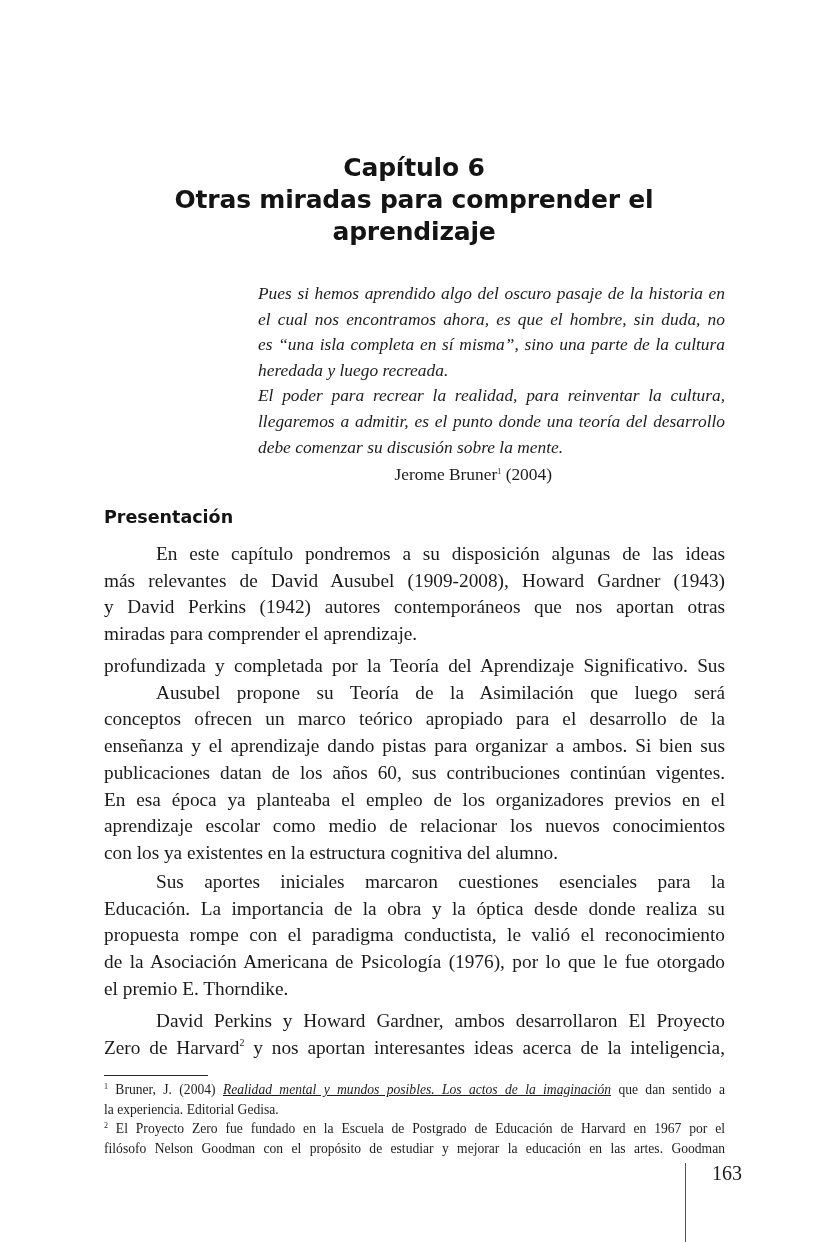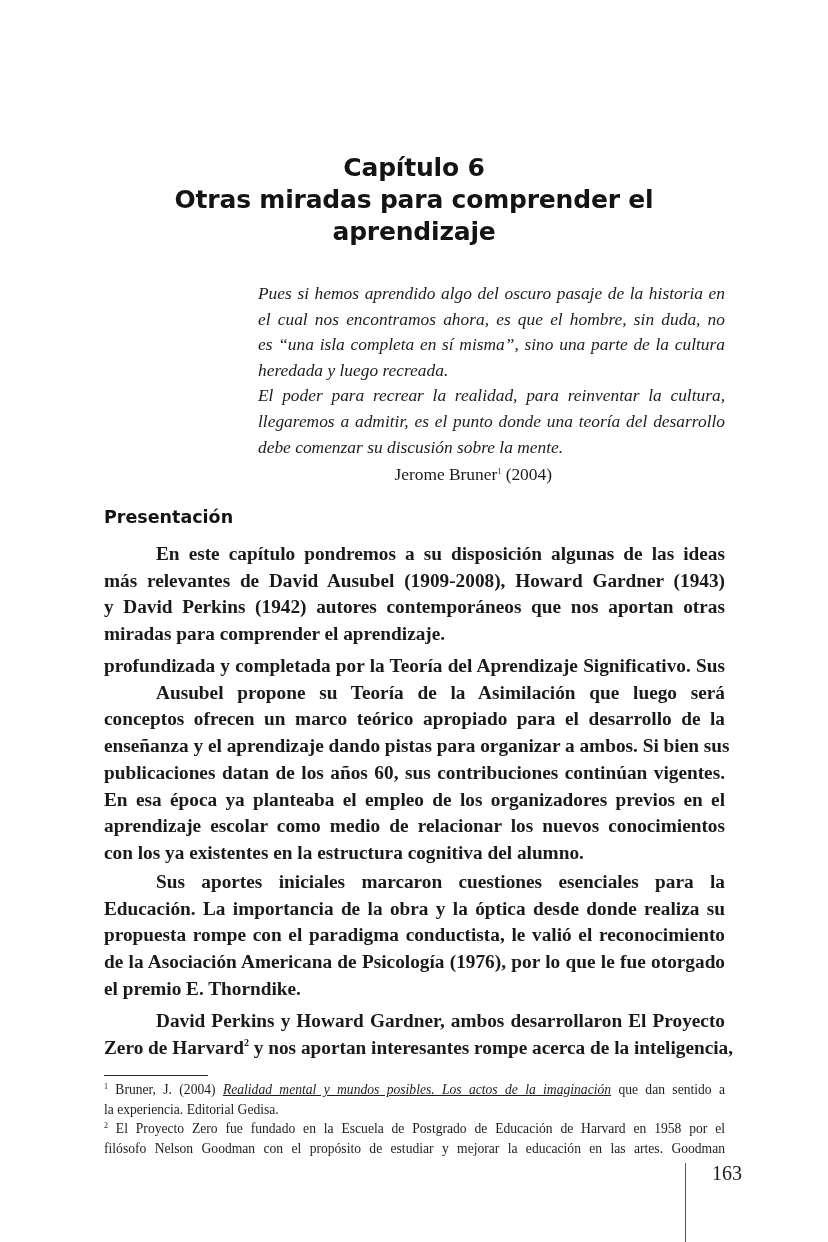--- a/index.html
+++ b/index.html
@@ -83,21 +83,20 @@
       width: 621px;
       font-size: 19.3px;
       line-height: 26.7px;
       color: #1a1a1a;
     }
     .body-text .line {
       display: block;
       white-space: nowrap;
       text-align: justify;
       text-align-last: justify;
-      font-weight: bold;
     }
     .body-text .line.indent { padding-left: 52px; }
     .body-text .line.last { text-align-last: left; }
     .body-text sup { font-size: 10px; vertical-align: 8px; line-height: 0; }
 
     .footnote-rule {
       position: absolute;
       left: 104px;
       top: 1075px;
       width: 104px;
@@ -189,28 +188,28 @@
   <div class="body-text" style="top:869px;">
     <span class="line indent">Sus aportes iniciales marcaron cuestiones esenciales para la</span>
     <span class="line">Educación. La importancia de la obra y la óptica desde donde realiza su</span>
     <span class="line">propuesta rompe con el paradigma conductista, le valió el reconocimiento</span>
     <span class="line">de la Asociación Americana de Psicología (1976), por lo que le fue otorgado</span>
     <span class="line last">el premio E. Thorndike.</span>
   </div>
 
   <div class="body-text" style="top:1008px;">
     <span class="line indent">David Perkins y Howard Gardner, ambos desarrollaron El Proyecto</span>
-    <span class="line"><span>Zero de Harvard</span><sup>2</sup><span> y nos aportan interesantes rompe acerca de la inteligencia,</span></span>
+    <span class="line"><span>Zero de Harvard</span><sup>2</sup><span> y nos aportan interesantes ideas acerca de la inteligencia,</span></span>
   </div>
 
   <div class="footnote-rule"></div>
 
   <div class="footnotes">
     <span class="line"><sup>1</sup><span> Bruner, J. (2004) </span><i>Realidad mental y mundos posibles. Los actos de la imaginación</i><span> que dan sentido a</span></span>
     <span class="line last">la experiencia. Editorial Gedisa.</span>
-    <span class="line"><sup>2</sup><span>  El Proyecto Zero fue fundado en la Escuela de Postgrado de Educación de Harvard en 1958 por el</span></span>
+    <span class="line"><sup>2</sup><span>  El Proyecto Zero fue fundado en la Escuela de Postgrado de Educación de Harvard en 1967 por el</span></span>
     <span class="line">filósofo Nelson Goodman con el propósito de estudiar y mejorar la educación en las artes. Goodman</span>
   </div>
 
   <div class="page-rule"></div>
   <div class="page-number">163</div>
 
 </div>
 
 </body></html>

